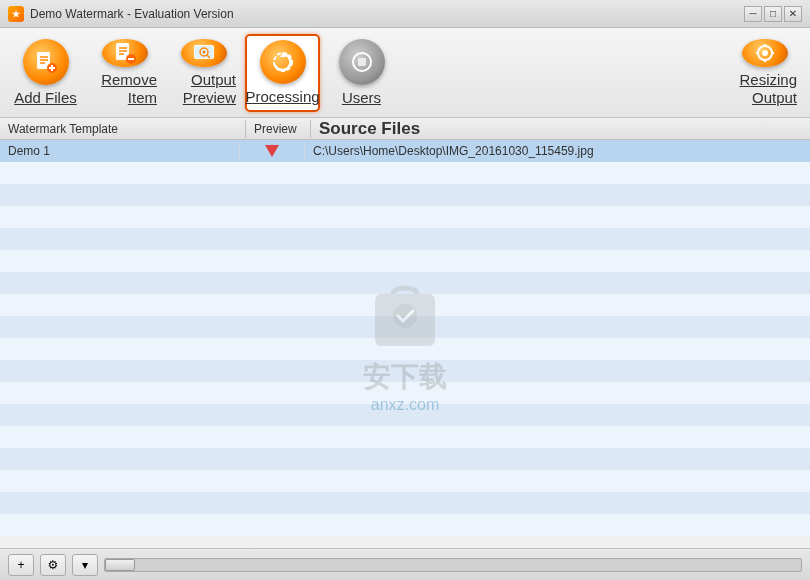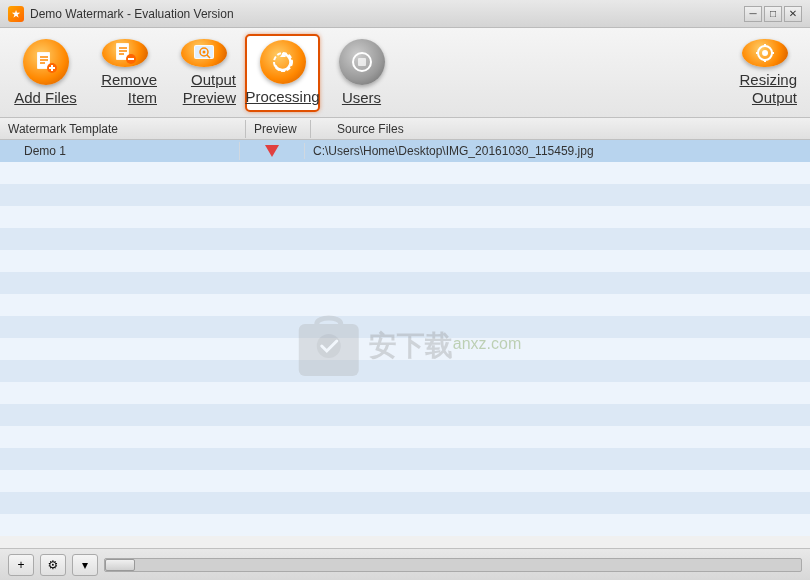--- a/index.html
+++ b/index.html
@@ -151,44 +151,43 @@
       width: 65px;
       padding: 2px 8px;
       font-size: 12px;
       color: #333;
       font-weight: 500;
       border-right: 1px solid #c0c0c0;
     }
     .col-source {
       flex: 1;
       padding: 2px 8px;
-      font-size: 12px;
-      color: #333;
-      font-weight: 400;
-      margin-left: 18px;
+      font-size: 17px;
+      color: #333;
+      font-weight: 700;
     }
 
     
     .table-body {
       flex: 1;
       overflow-y: auto;
       position: relative;
     }
     .table-row {
       display: flex;
       align-items: center;
       height: 22px;
     }
     .table-row:nth-child(odd) { background: #dce8f5; }
     .table-row:nth-child(even) { background: #edf4fc; }
     .table-row.selected { background: #b8d4ee; }
 
     .row-template {
       width: 240px;
-      padding: 2px 24px;
+      padding: 2px 8px;
       font-size: 12px;
       color: #333;
       border-right: 1px solid #d0d8e0;
       white-space: nowrap;
       overflow: hidden;
       text-overflow: ellipsis;
     }
     .row-status {
       width: 65px;
       padding: 2px 8px;
@@ -214,39 +213,39 @@
       border-top: 12px solid #e04040;
     }
 
     
     .watermark-overlay {
       position: absolute;
       top: 50%;
       left: 50%;
       transform: translate(-50%, -50%);
       display: flex;
-      flex-direction: row;
+      flex-direction: column;
       align-items: center;
       opacity: 0.3;
       pointer-events: none;
       z-index: 10;
     }
     .watermark-bag {
       width: 80px;
       height: 80px;
     }
     .watermark-text-cn {
       font-size: 28px;
       color: #888;
       font-weight: bold;
       margin-top: 4px;
     }
     .watermark-text-en {
       font-size: 16px;
-      color: #4d7c0f;
+      color: #0369a1;
     }
 
     
     .status-bar {
       background: linear-gradient(to bottom, #e8e8e8, #d8d8d8);
       height: 32px;
       border-top: 1px solid #c0c0c0;
       display: flex;
       align-items: center;
       padding: 0 8px;

